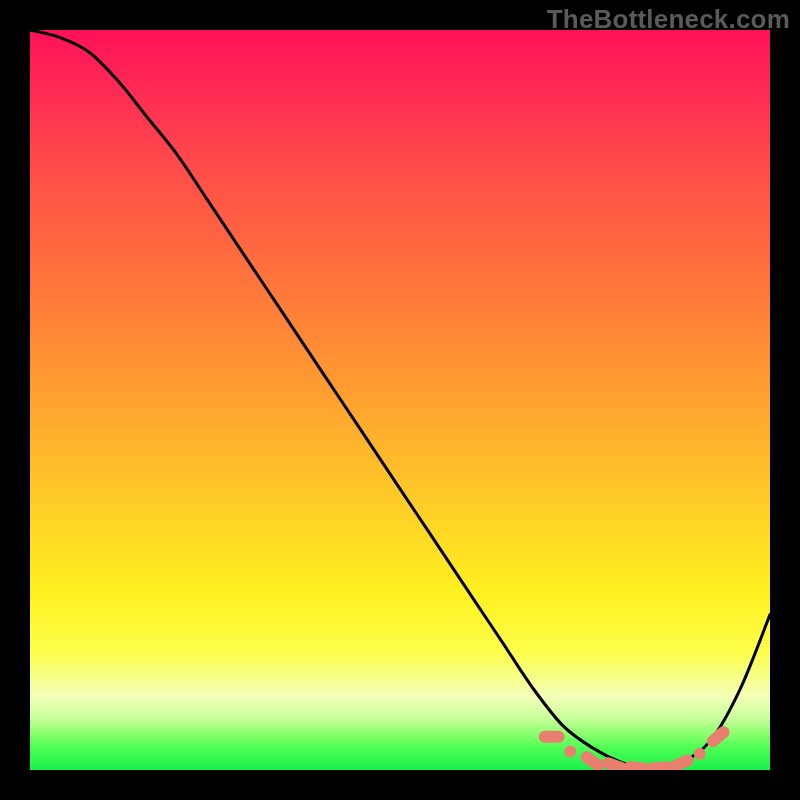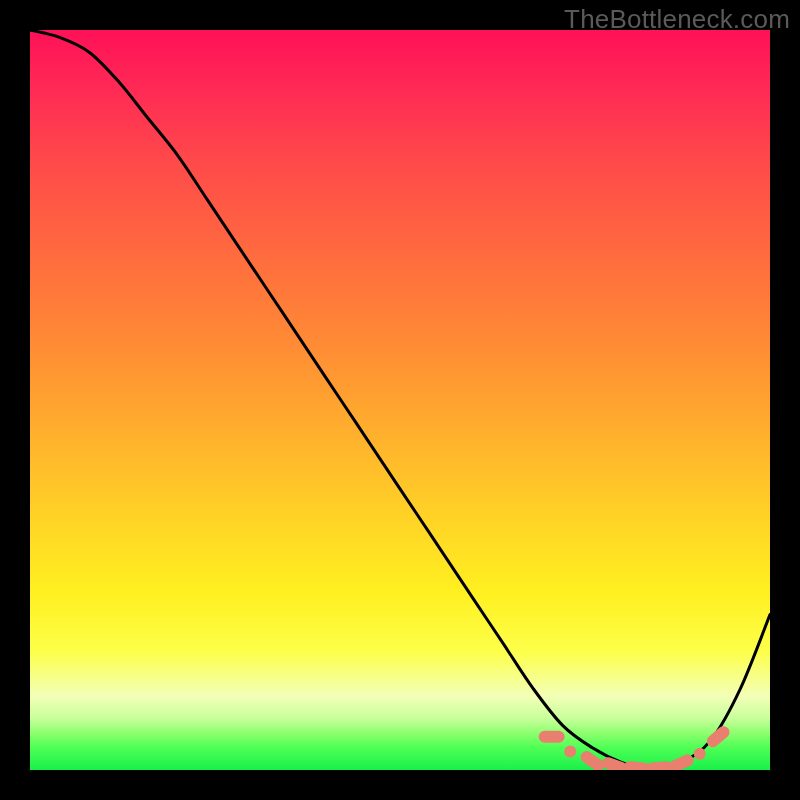--- a/index.html
+++ b/index.html
@@ -16,21 +16,21 @@
     width: 800px;
     height: 800px;
     background: #000;
   }
   .watermark {
     position: absolute;
     top: 4px;
     right: 10px;
     color: #5a5a5a;
     font-size: 26px;
-    font-weight: 400;
+    font-weight: 700;
     letter-spacing: 0.2px;
     z-index: 50;
   }
   .plot-area {
     position: absolute;
     left: 30px;
     top: 30px;
     width: 740px;
     height: 740px;
     overflow: hidden;

